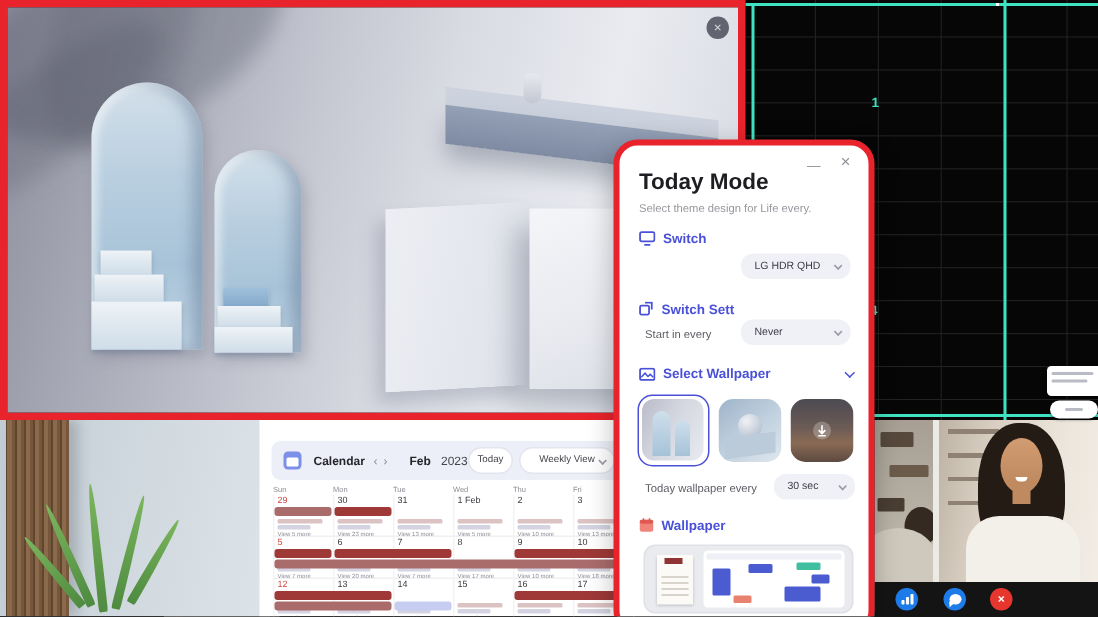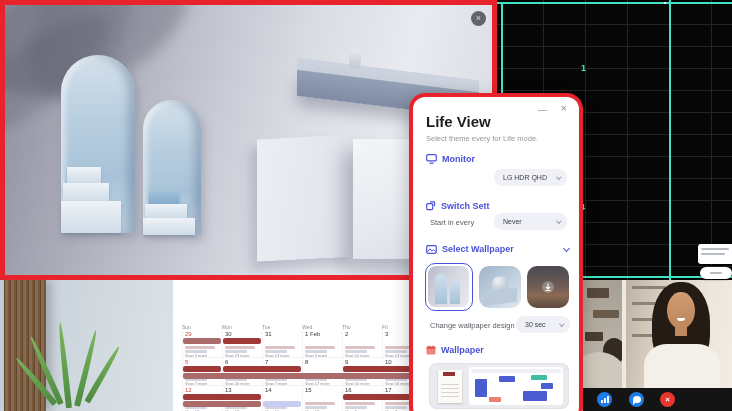--- a/index.html
+++ b/index.html
@@ -280,20 +280,30 @@
           <span>21</span>
           <span>22</span>
           <span>23</span>
           <span>24</span>
           <span>25</span>
         </div>
       </div>
   </div>
 
   <div class="calendar-app">
+    <div class="cal-header">
+      <div class="cal-icon"></div>
+      <div class="cal-title">Calendar</div>
+      <div class="cal-nav"><span>‹</span><span>›</span></div>
+      <div class="cal-month">Feb</div>
+      <div class="cal-year">2023</div>
+      <div class="pill pill-today">Today</div>
+      <div class="pill pill-view"><span>Weekly View</span><span class="chev"></span></div>
+      <div class="pill pill-settings">Calendar Sett</div>
+    </div>
     <div class="dow-row" id="dow-row">
         <div class="dow">Sun</div>
         <div class="dow">Mon</div>
         <div class="dow">Tue</div>
         <div class="dow">Wed</div>
         <div class="dow">Thu</div>
         <div class="dow">Fri</div>
         <div class="dow">Sat</div>
       </div>
     <div class="weeks" id="weeks">
@@ -500,29 +510,29 @@
     <div class="ln l1"></div>
     <div class="ln l2"></div>
   </div>
   <div class="tip-btn">
       <div class="ln"></div>
     </div>
 
   <div class="life-mode">
     <div class="lm-min">—</div>
     <div class="lm-close">×</div>
-    <div class="lm-title">Life View</div>
-    <div class="lm-sub">Select theme every for Life mode.</div>
+    <div class="lm-title">Today Mode</div>
+    <div class="lm-sub">Select theme design for Life every.</div>
 
     <div class="lm-row" style="top:57px;">
       <svg width="11" height="10" viewBox="0 0 11 10">
           <rect x="0.7" y="0.7" width="9.6" height="6.2" rx="1.2" fill="none" stroke="#4a51d8" stroke-width="1.2"></rect>
           <line x1="3.5" y1="9.2" x2="7.5" y2="9.2" stroke="#4a51d8" stroke-width="1.2"></line>
         </svg>
-      <span class="lm-label">Monitor</span>
+      <span class="lm-label">Switch</span>
     </div>
     <div class="dd" style="top:72px;"><span>LG HDR QHD</span><span class="chev"></span></div>
 
     <div class="lm-row" style="top:104px;">
       <svg width="10" height="10" viewBox="0 0 10 10">
           <rect x="0.7" y="2.7" width="6" height="6" rx="1" fill="none" stroke="#4a51d8" stroke-width="1.2"></rect>
           <path d="M4 0.8 h4.5 v4.5" fill="none" stroke="#4a51d8" stroke-width="1.2"></path>
         </svg>
       <span class="lm-label">Switch Sett</span>
     </div>
@@ -545,21 +555,21 @@
         <div class="tin t-pebble"></div>
       </div>
     <div class="thumb" style="left:114px;">
       <div class="tin t-dusk"></div>
       <svg class="dl-ic" width="14" height="14" viewBox="0 0 14 14">
           <circle cx="7" cy="7" r="6" fill="rgba(255,255,255,.25)"></circle>
           <path d="M7 3.5 V8.5 M4.8 6.8 L7 9 L9.2 6.8 M4.5 10.5 h5" stroke="#fff" stroke-width="1.1" fill="none"></path>
         </svg>
     </div>
 
-    <div class="lm-sublabel" style="top:224px;">Change wallpaper design</div>
+    <div class="lm-sublabel" style="top:224px;">Today wallpaper every</div>
     <div class="dd" style="top:219px;left:103px;width:54px;"><span>30 sec</span><span class="chev"></span></div>
 
     <div class="lm-row" style="top:248px;">
       <svg width="10" height="10" viewBox="0 0 10 10">
           <rect x="0.5" y="1.5" width="9" height="8" rx="1.5" fill="#f0837a"></rect>
           <rect x="0.5" y="1.5" width="9" height="2.6" rx="1.2" fill="#e05a52"></rect>
           <line x1="3" y1="0.5" x2="3" y2="2.5" stroke="#e05a52" stroke-width="1"></line>
           <line x1="7" y1="0.5" x2="7" y2="2.5" stroke="#e05a52" stroke-width="1"></line>
         </svg>
       <span class="lm-label">Wallpaper</span>

